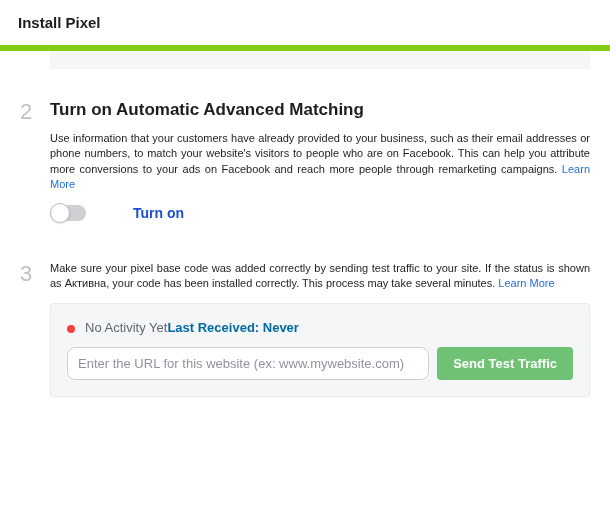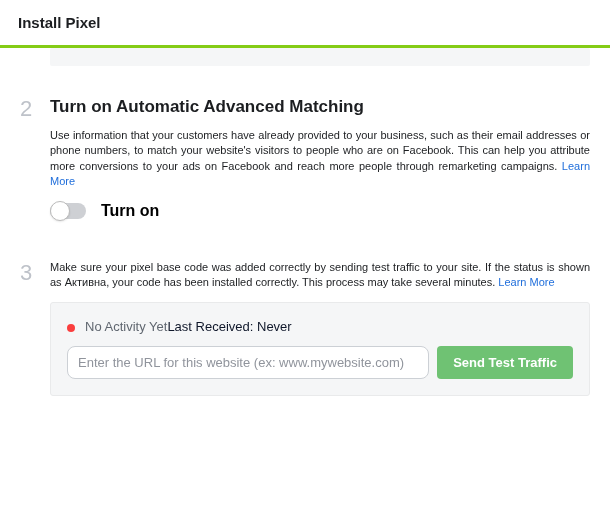--- a/index.html
+++ b/index.html
@@ -9,21 +9,21 @@
     }
     body {
       font-family: -apple-system, BlinkMacSystemFont, "Segoe UI", Helvetica, Arial, sans-serif;
       background: #fff;
       width: 610px;
       height: 516px;
       overflow: hidden;
     }
     .header {
       padding: 14px 18px;
-      border-bottom: 3px solid #84cc16;
+      border-bottom: 6px solid #84cc16;
     }
     .header-title {
       font-size: 15px;
       font-weight: 700;
       color: #1c1e21;
     }
     .content {
       padding: 0 20px;
     }
     .placeholder-box {
@@ -89,23 +89,24 @@
       left: 0px;
       top: -2px;
       width: 20px;
       height: 20px;
       background: #fff;
       border: 1px solid #bbb;
       border-radius: 50%;
       box-shadow: 0 1px 2px rgba(0,0,0,0.1);
     }
     .toggle-label {
-      font-size: 16px;
-      font-weight: 700;
-      color: #000000;
+      font-size: 14px;
+      font-weight: 700;
+      color: #1d4ed8;
+      margin-left: 32px;
     }
     .test-panel {
       background: #f5f6f7;
       border: 1px solid #e9eaeb;
       border-radius: 3px;
       padding: 16px;
       margin-top: 8px;
     }
     .status-row {
       display: flex;
@@ -125,22 +126,23 @@
       display: flex;
       flex-direction: row;
     }
     .status-main {
       font-size: 13px;
       color: #606770;
       line-height: 1.3;
     }
     .status-sub {
       font-size: 13px;
-      color: #0f172a;
+      color: #0369a1;
       line-height: 1.3;
+      font-weight: bold;
     }
     .input-row {
       display: flex;
       gap: 8px;
     }
     .url-input {
       flex: 1;
       padding: 8px 10px;
       font-size: 13px;
       border: 1px solid #ccd0d5;

